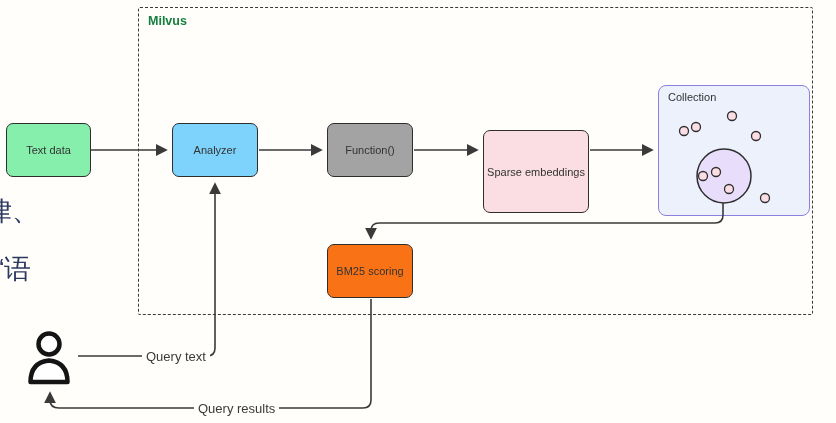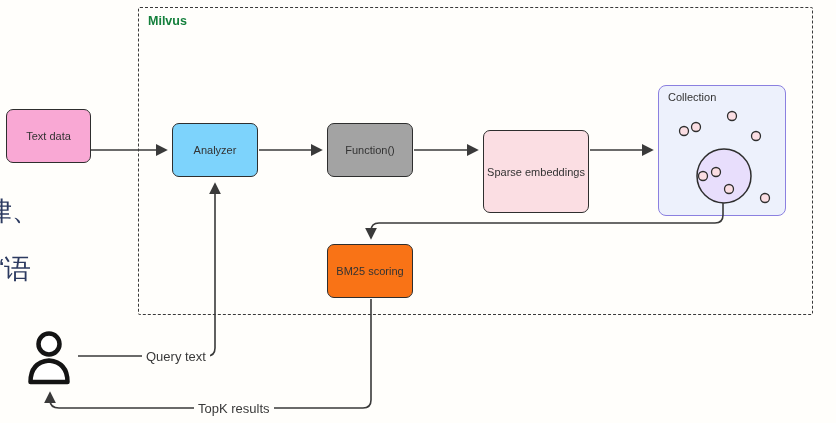--- a/index.html
+++ b/index.html
@@ -35,31 +35,31 @@
     position: absolute;
     border: 1.6px solid #2e2e2e;
     border-radius: 7px;
     display: flex;
     align-items: center;
     justify-content: center;
     font-size: 11px;
     color: #333333;
     text-align: center;
   }
-  .node-text-data { left: 6px;   top: 109px; width: 85px;  height: 54px; background: #f9a8d4; }
+  .node-text-data { left: 6px;   top: 123px; width: 85px;  height: 54px; background: #86efac; }
   .node-analyzer  { left: 172px; top: 123px; width: 86px;  height: 54px; background: #7dd3fc; }
   .node-function  { left: 327px; top: 123px; width: 86px;  height: 54px; background: #a3a3a3; }
   .node-sparse    { left: 483px; top: 109px; width: 106px; height: 83px; background: #fbdee3; margin-top: 21px; }
   .node-bm25      { left: 327px; top: 244px; width: 86px;  height: 54px; background: #f97316; }
 
   
   .node-collection {
     position: absolute;
     left: 658px; top: 85px;
-    width: 128px; height: 131px;
+    width: 152px; height: 131px;
     background: #edf1fc;
     border: 1.6px solid #8b80e0;
     border-radius: 8px;
   }
   .collection-label {
     position: absolute;
     left: 9px; top: 5px;
     font-size: 11px;
     color: #333333;
   }
@@ -175,16 +175,16 @@
       <path d="M371 299 L371 400 Q371 408 363 408 L59 408 Q50 408 50 400 L50 393" marker-end="url(#arrow)"></path>
     </g>
 
     <g>
       <path d="M30.5 382 Q30.5 362.5 49 360.5 Q67.5 362.5 67.5 382 Z" fill="#ffffff" stroke="#141414" stroke-width="4.5" stroke-linejoin="round"></path>
       <circle cx="49" cy="344" r="10.5" fill="#ffffff" stroke="#141414" stroke-width="4.5"></circle>
     </g>
   </svg>
 
   <div class="edge-label label-query-text">Query text</div>
-  <div class="edge-label label-topk">TopK results</div>
+  <div class="edge-label label-topk">Query results</div>
 
 
 </div>
 
 </body></html>

